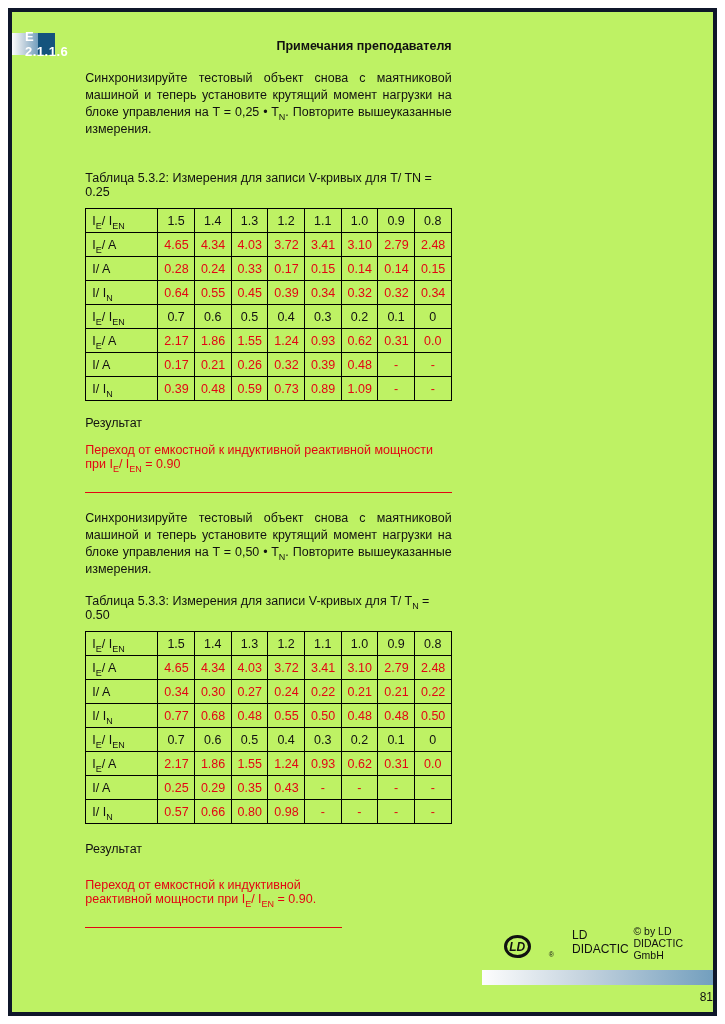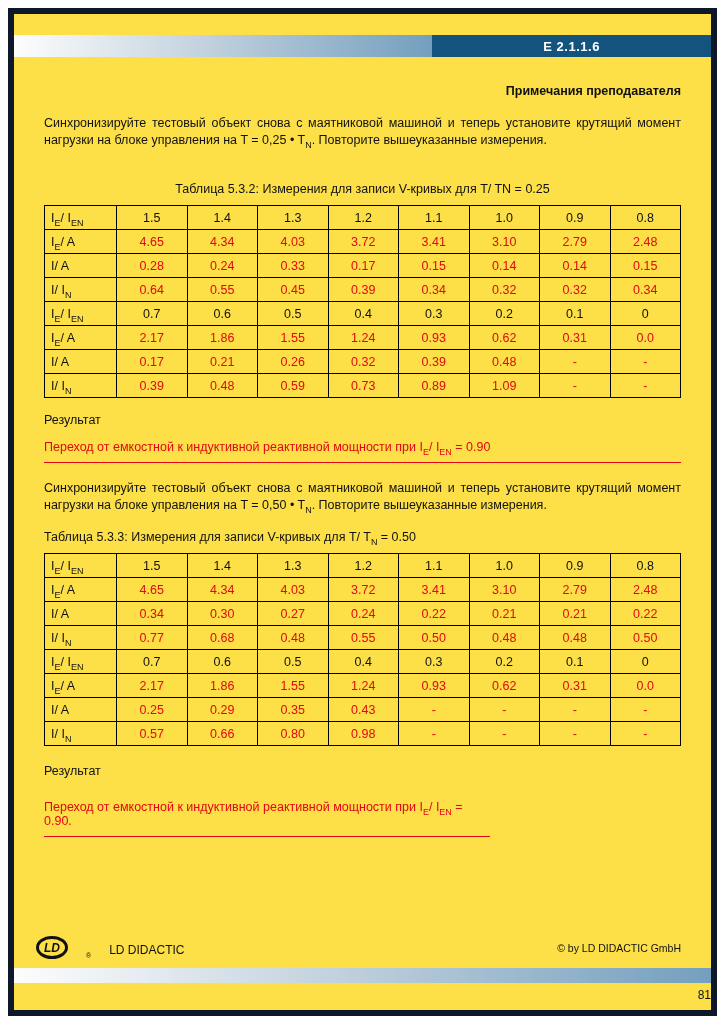--- a/index.html
+++ b/index.html
@@ -1,43 +1,43 @@
 <!DOCTYPE html>
 <html><head>
 <meta charset="utf-8">
 <style>
   * { box-sizing: border-box; margin: 0; padding: 0; }
   html, body { width: 725px; height: 1024px; background: #ffffff; overflow: hidden;
     font-family: "Liberation Sans", sans-serif; color: #111; }
   .page { position: absolute; top: 8px; left: 8px; right: 8px; bottom: 8px;
-    border: 6px solid #0f172a; display: flex; flex-direction: column; background: #fde047; }
+    border: 4px solid #0f172a; display: flex; flex-direction: row; background: #bef264; }
 
   
   .header-stripe { margin-top: 21px; height: 22px; display: flex; }
   .stripe-grad { flex: 1; background: linear-gradient(90deg, #fdfdfd 0%, #c3d2de 45%, #739fbe 100%); }
   .code-box { width: 40%; background: #14537d; color: #fff; font-weight: bold;
     font-size: 13px; display: flex; align-items: center; justify-content: center; letter-spacing: 0.5px; }
 
   .content { padding: 0 30px; }
   .subtitle { margin-top: 27px; text-align: right; font-weight: bold; font-size: 12.5px; }
   .para { margin-top: 17px; font-size: 12.5px; line-height: 17px; text-align: justify; }
   .caption { font-size: 12.5px; margin-top: 16px; }
-  .caption.mt-lg { margin-top: 33px; text-align: center; }
+  .caption.mt-lg { margin-top: 33px; }
 
   table { border-collapse: collapse; table-layout: fixed; width: 100%; margin-top: 9px; }
   td { border: 1px solid #000; height: 24px; font-size: 12.5px; padding: 0 6px;
     vertical-align: middle; text-align: center; }
   td.row-label { width: 72px; text-align: left; }
   .red { color: #e30613; }
   sub { font-size: 9px; line-height: 0; }
 
   .result-heading { margin-top: 15px; font-size: 12.5px; }
   .result-heading.mt-xl { margin-top: 18px; }
   .result-line { margin-top: 13px; font-size: 12.5px; color: #e30613;
-    border-bottom: 1px solid #e30613; padding-bottom: 8px; }
+    border-bottom: 1px solid #e30613; padding-bottom: 21px; }
   .result-line.mt-xl { margin-top: 22px; }
   .w-full { width: 100%; }
   .w-partial { width: 70%; }
 
   
   .footer { margin-top: auto; }
   .footer-row { display: flex; justify-content: space-between; align-items: center;
     padding: 0 30px 0 22px; margin-bottom: 9px; }
   .logo { display: flex; align-items: flex-end; gap: 18px; }
   .logo-oval { width: 32px; height: 23px; border: 3px solid #111; border-radius: 50%;

